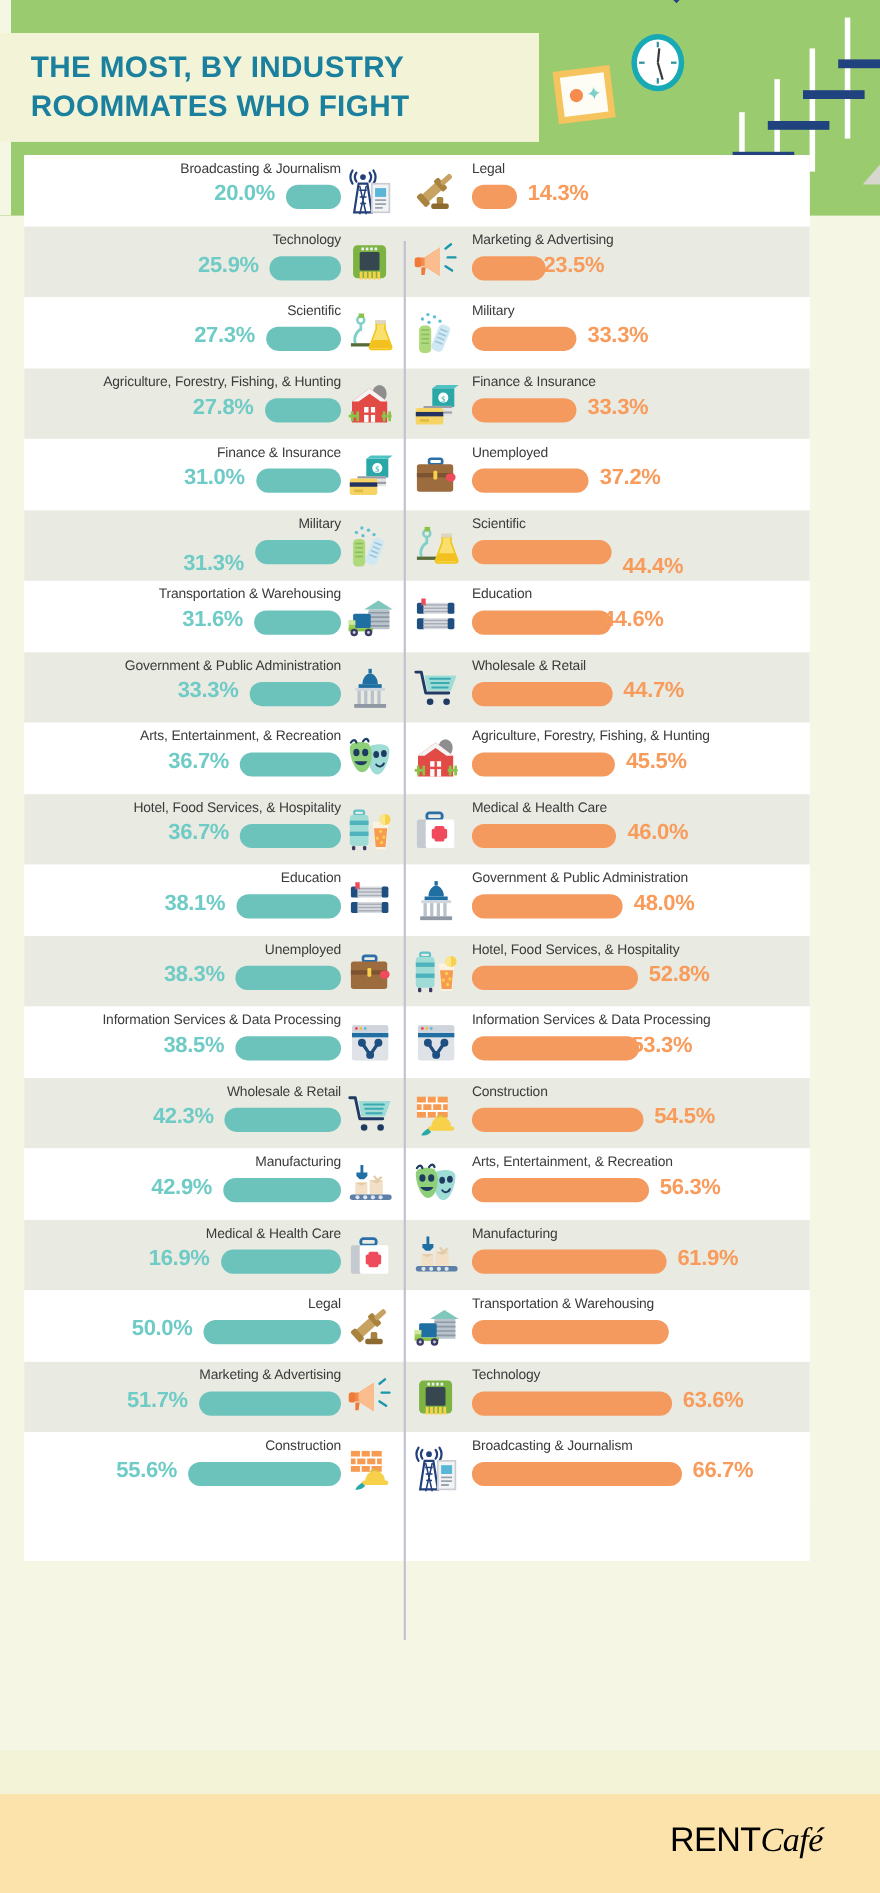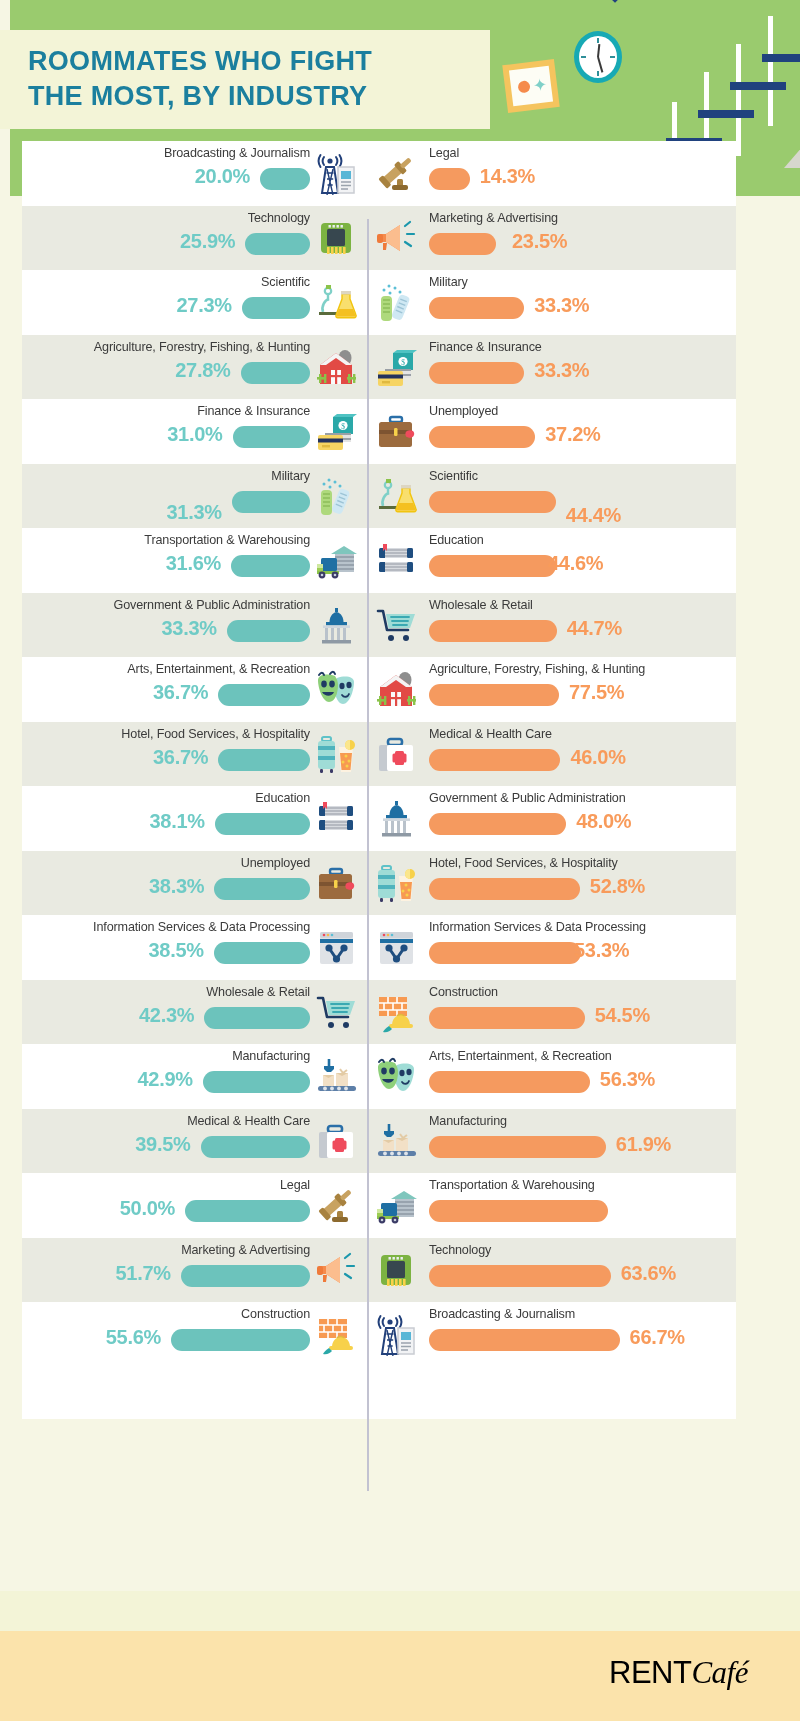--- a/index.html
+++ b/index.html
@@ -305,22 +305,22 @@
 </style>
 </head>
 <body>
 
 <div class="page">
 
   <div class="hero">
     <div class="hero-left-strip"></div>
 
     <div class="title-plate">
+      <div class="line">THE MOST, BY INDUSTRY</div>
       <div class="line">ROOMMATES WHO FIGHT</div>
-      <div class="line">THE MOST, BY INDUSTRY</div>
     </div>
 
     <div class="deco-frame">
       <div class="dot"></div>
       <div class="star"></div>
     </div>
 
     <div class="deco-clock">
       <div class="tick t-top"></div>
       <div class="tick t-bot"></div>
@@ -432,21 +432,21 @@
                   <path d="M30 8l5-4"></path>
                   <path d="M32 16h7"></path>
                   <path d="M30 24l6 4"></path>
                 </g>
               </svg>
             </div>
             <div class="lbl">Marketing &amp; Advertising</div>
             <div class="bar-wrap">
               <div class="bar" style="width: 67.1429px;"></div>
             </div>
-            <div class="pct" style="left: 145px;">23.5%</div>
+            <div class="pct" style="left: 127px;">23.5%</div>
           </div>
         </div>
         <div class="row">
           <div class="side men">
             <div class="lbl">Scientific</div>
             <div class="bar-wrap">
               <div class="bar" style="width: 68.25px;"></div>
             </div>
             <div class="pct" style="right: 135.25px;">27.3%</div>
             <div class="ico">
@@ -735,21 +735,21 @@
                 <rect x="4" y="27" width="2.4" height="9" fill="#8bc34a"></rect>
                 <rect x="9" y="27" width="2.4" height="9" fill="#8bc34a"></rect>
                 <rect x="33" y="27" width="2.4" height="9" fill="#8bc34a"></rect>
                 <rect x="38" y="27" width="2.4" height="9" fill="#8bc34a"></rect>
               </svg>
             </div>
             <div class="lbl">Agriculture, Forestry, Fishing, &amp; Hunting</div>
             <div class="bar-wrap">
               <div class="bar" style="width: 130px;"></div>
             </div>
-            <div class="pct" style="left: 202px;">77.5%</div>
+            <div class="pct" style="left: 202px;">45.5%</div>
           </div>
         </div>
         <div class="row alt">
           <div class="side men">
             <div class="lbl">Hotel, Food Services, &amp; Hospitality</div>
             <div class="bar-wrap">
               <div class="bar" style="width: 91.75px;"></div>
             </div>
             <div class="pct" style="right: 158.75px;">36.7%</div>
             <div class="ico">
@@ -1016,21 +1016,21 @@
             </div>
             <div class="pct" style="left: 232.857px;">56.3%</div>
           </div>
         </div>
         <div class="row alt">
           <div class="side men">
             <div class="lbl">Medical &amp; Health Care</div>
             <div class="bar-wrap">
               <div class="bar" style="width: 109.5px;"></div>
             </div>
-            <div class="pct" style="right: 176.5px;">39.5%</div>
+            <div class="pct" style="right: 176.5px;">16.9%</div>
             <div class="ico">
               <svg viewBox="0 0 44 42">
                 <rect x="13" y="5" width="14" height="6" rx="2.5" fill="none" stroke="#2a6fa8" stroke-width="2.6"></rect>
                 <rect x="4" y="11" width="10" height="26" rx="2" fill="#c5cad0"></rect>
                 <rect x="12" y="11" width="26" height="26" rx="2" fill="#ffffff"></rect>
                 <rect x="20" y="17" width="9" height="14" rx="1.5" fill="#ef4b5c"></rect>
                 <rect x="17.5" y="19.5" width="14" height="9" rx="1.5" fill="#ef4b5c"></rect>
               </svg>
             </div>
           </div>

